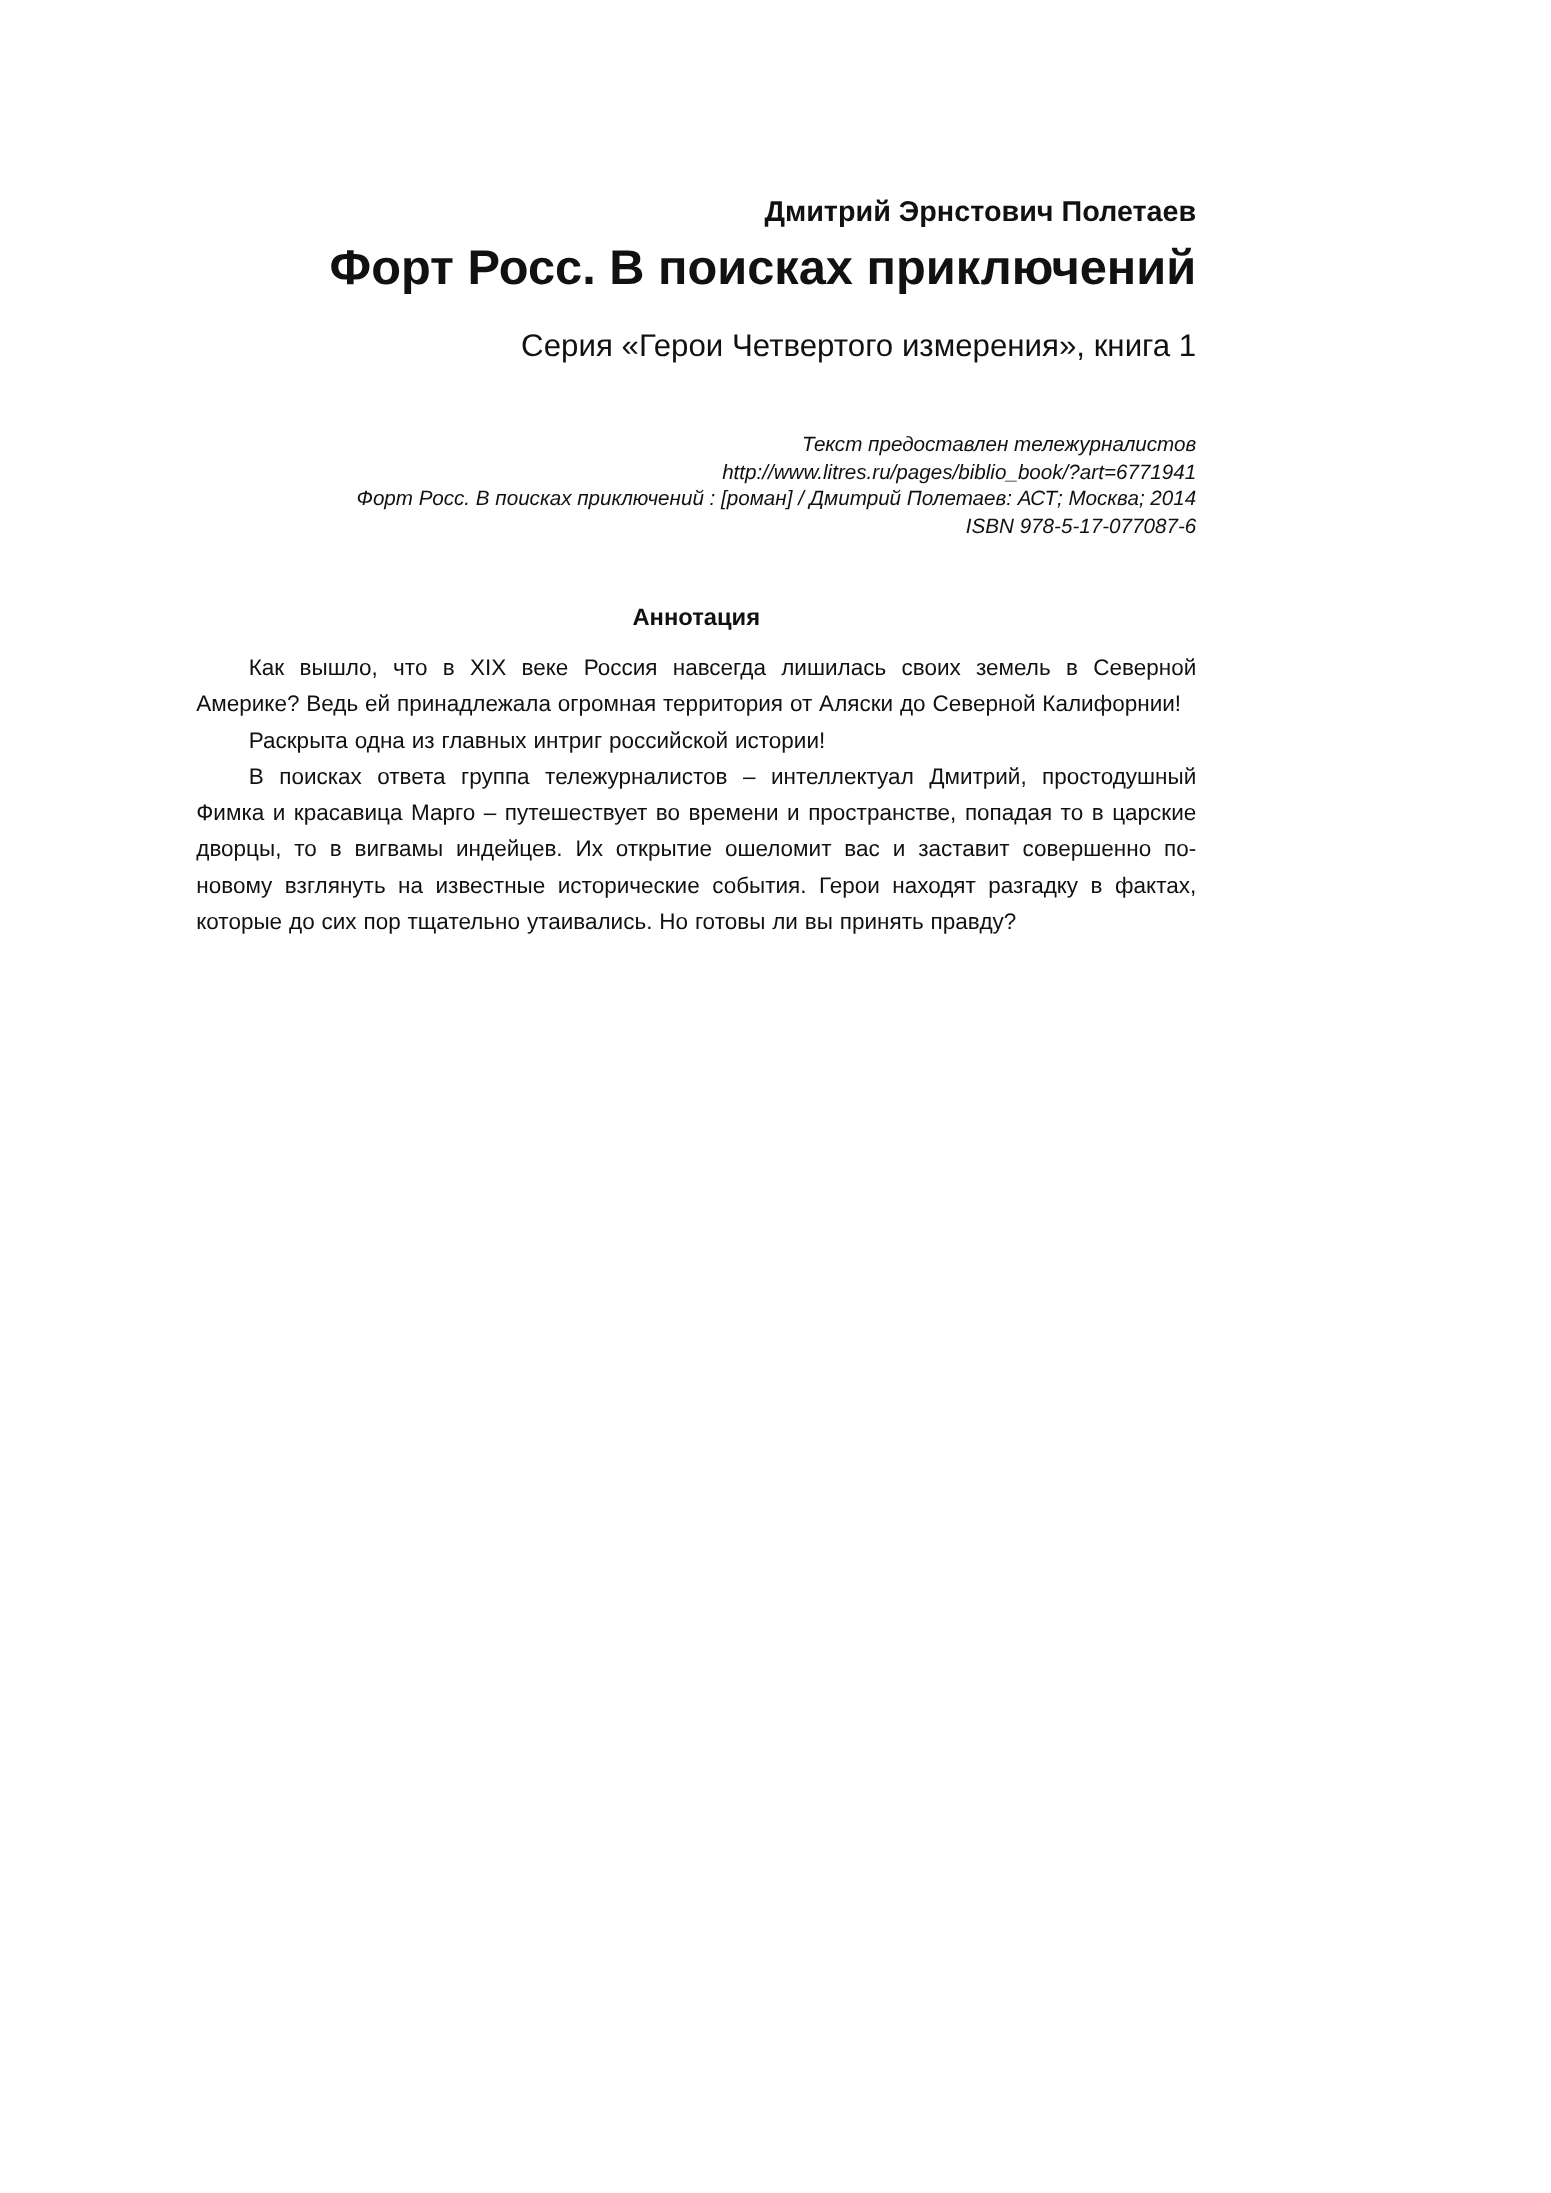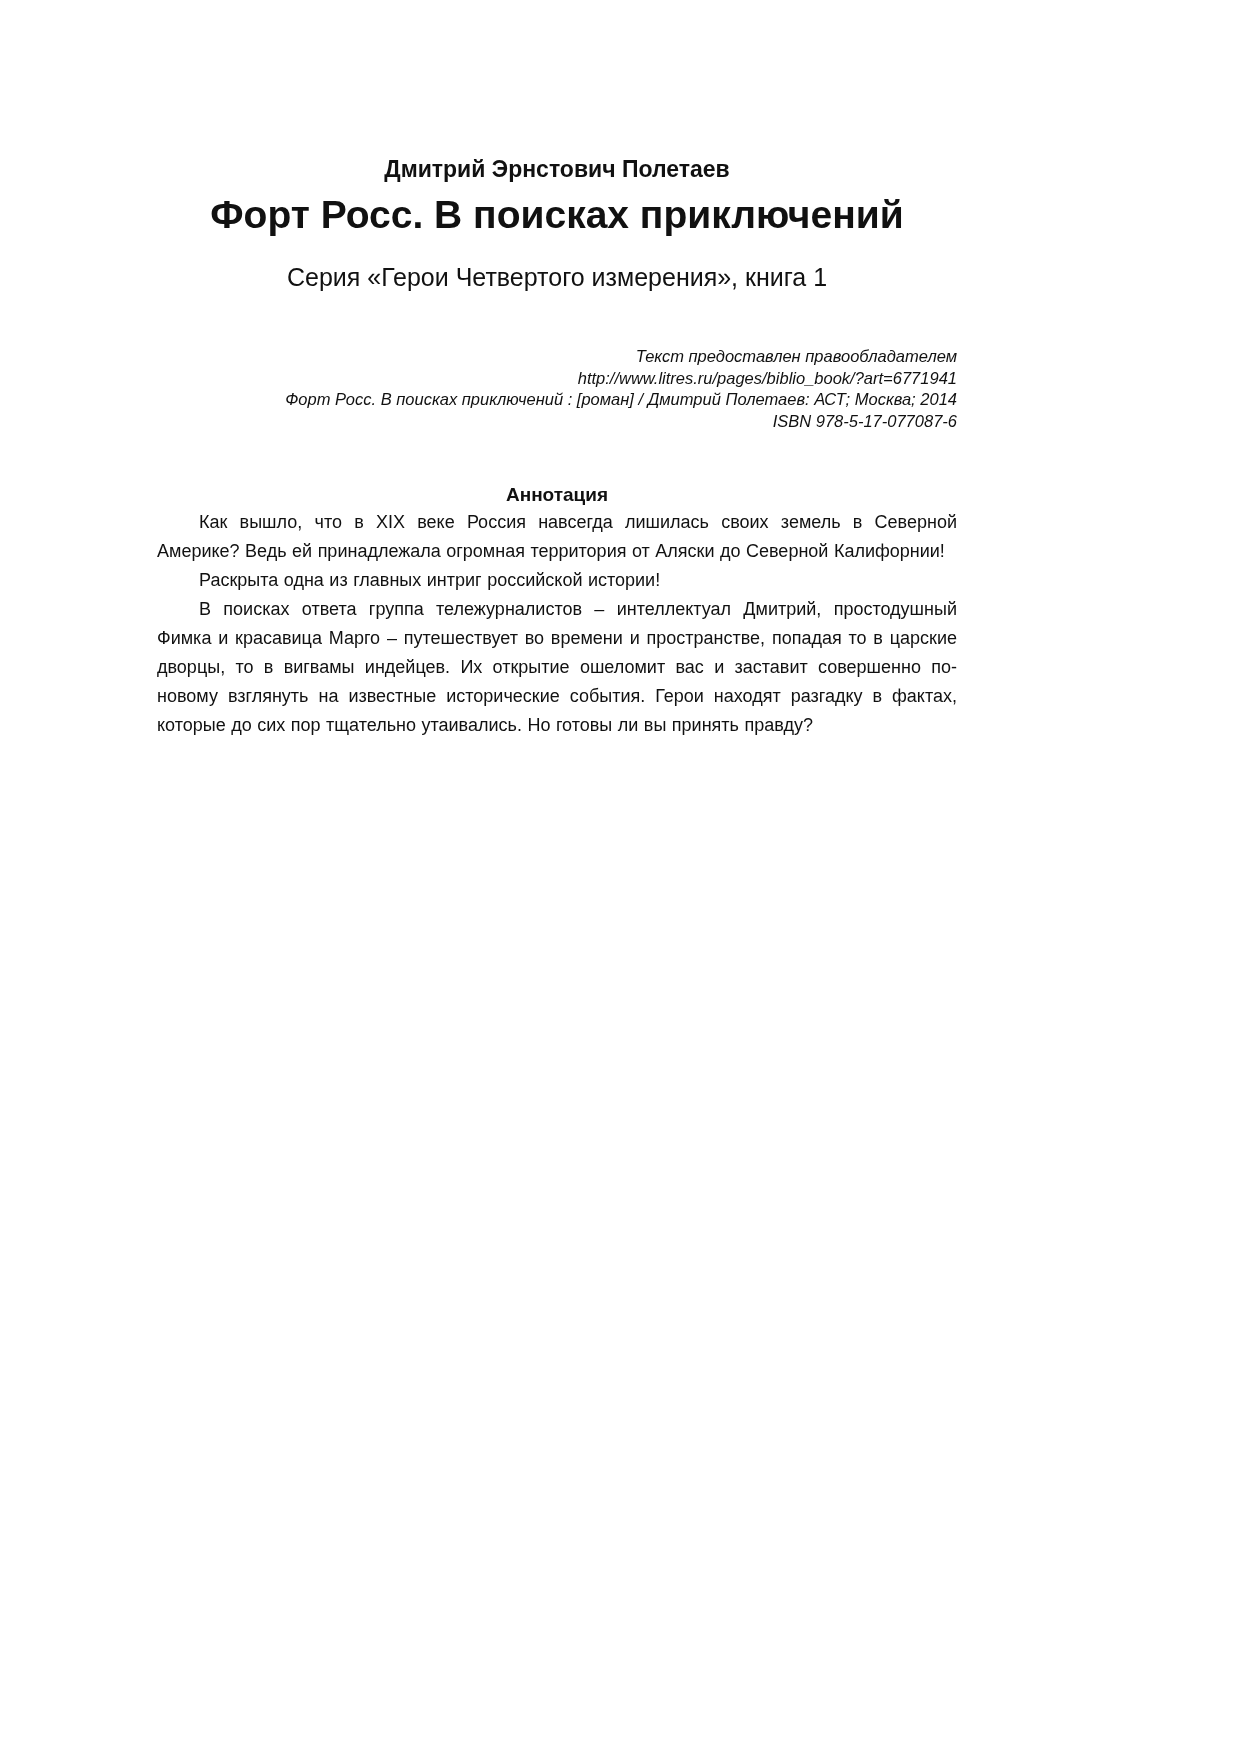--- a/index.html
+++ b/index.html
@@ -21,21 +21,21 @@
       position: absolute;
       left: 157px;
       top: 0;
       width: 800px;
       height: 1754px;
       background: #ffffff;
     }
 
     .title-block {
       padding-top: 155px;
-      text-align: center;
+      text-align: right;
     }
 
     .author {
       font-size: 23px;
       font-weight: bold;
       line-height: 1.3;
     }
 
     .book-title {
       font-size: 39px;
@@ -60,21 +60,21 @@
     }
 
     .annotation {
       margin-top: 52px;
     }
 
     .annotation-heading {
       text-align: center;
       font-weight: bold;
       font-size: 19px;
-      margin-bottom: 2px;
+      margin-bottom: 14px;
     }
 
     .annotation p {
       font-size: 18px;
       line-height: 29px;
       text-align: justify;
       text-indent: 42px;
       word-spacing: 0.5px;
     }
   </style>
@@ -83,21 +83,21 @@
 
 <div class="page">
 
   <div class="title-block">
     <div class="author">Дмитрий Эрнстович Полетаев</div>
     <div class="book-title">Форт Росс. В поисках приключений</div>
     <div class="series">Серия «Герои Четвертого измерения», книга 1</div>
   </div>
 
   <div class="credits">
-    <div>Текст предоставлен правообладателем</div>
+    <div>Текст предоставлен тележурналистов</div>
     <div>http://www.litres.ru/pages/biblio_book/?art=6771941</div>
     <div>Форт Росс. В поисках приключений : [роман] / Дмитрий Полетаев: АСТ; Москва; 2014</div>
     <div>ISBN 978-5-17-077087-6</div>
   </div>
 
   <div class="annotation">
     <div class="annotation-heading">Аннотация</div>
     <p>Как вышло, что в XIX веке Россия навсегда лишилась своих земель в Северной Америке? Ведь ей принадлежала огромная территория от Аляски до Северной Калифорнии!</p>
     <p>Раскрыта одна из главных интриг российской истории!</p>
     <p>В поисках ответа группа тележурналистов – интеллектуал Дмитрий, простодушный Фимка и красавица Марго – путешествует во времени и пространстве, попадая то в царские дворцы, то в вигвамы индейцев. Их открытие ошеломит вас и заставит совершенно по-новому взглянуть на известные исторические события. Герои находят разгадку в фактах, которые до сих пор тщательно утаивались. Но готовы ли вы принять правду?</p>

